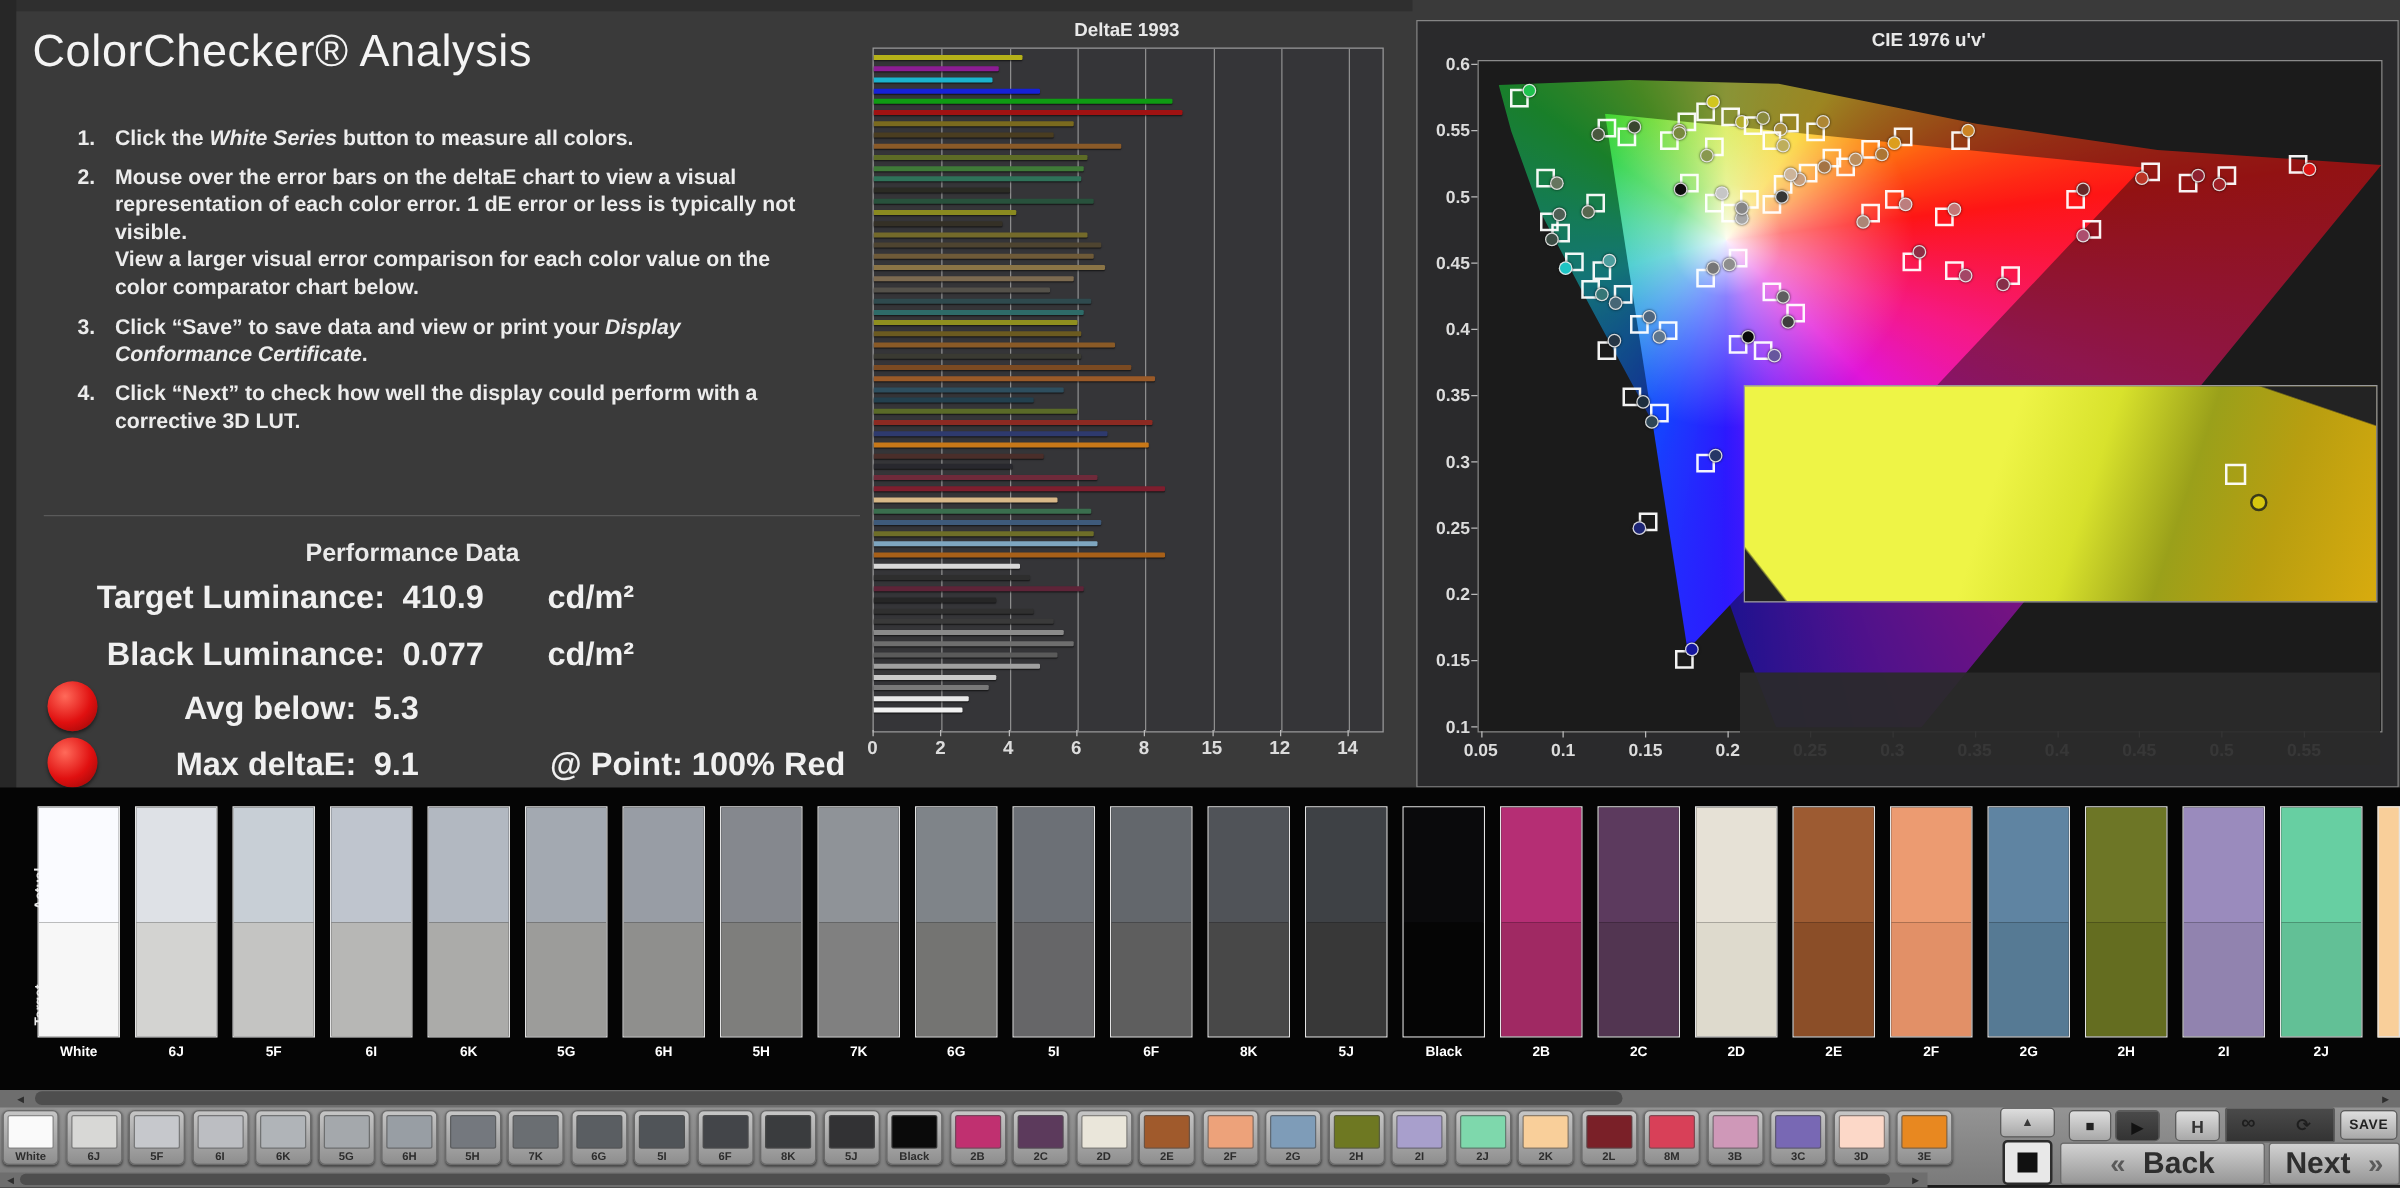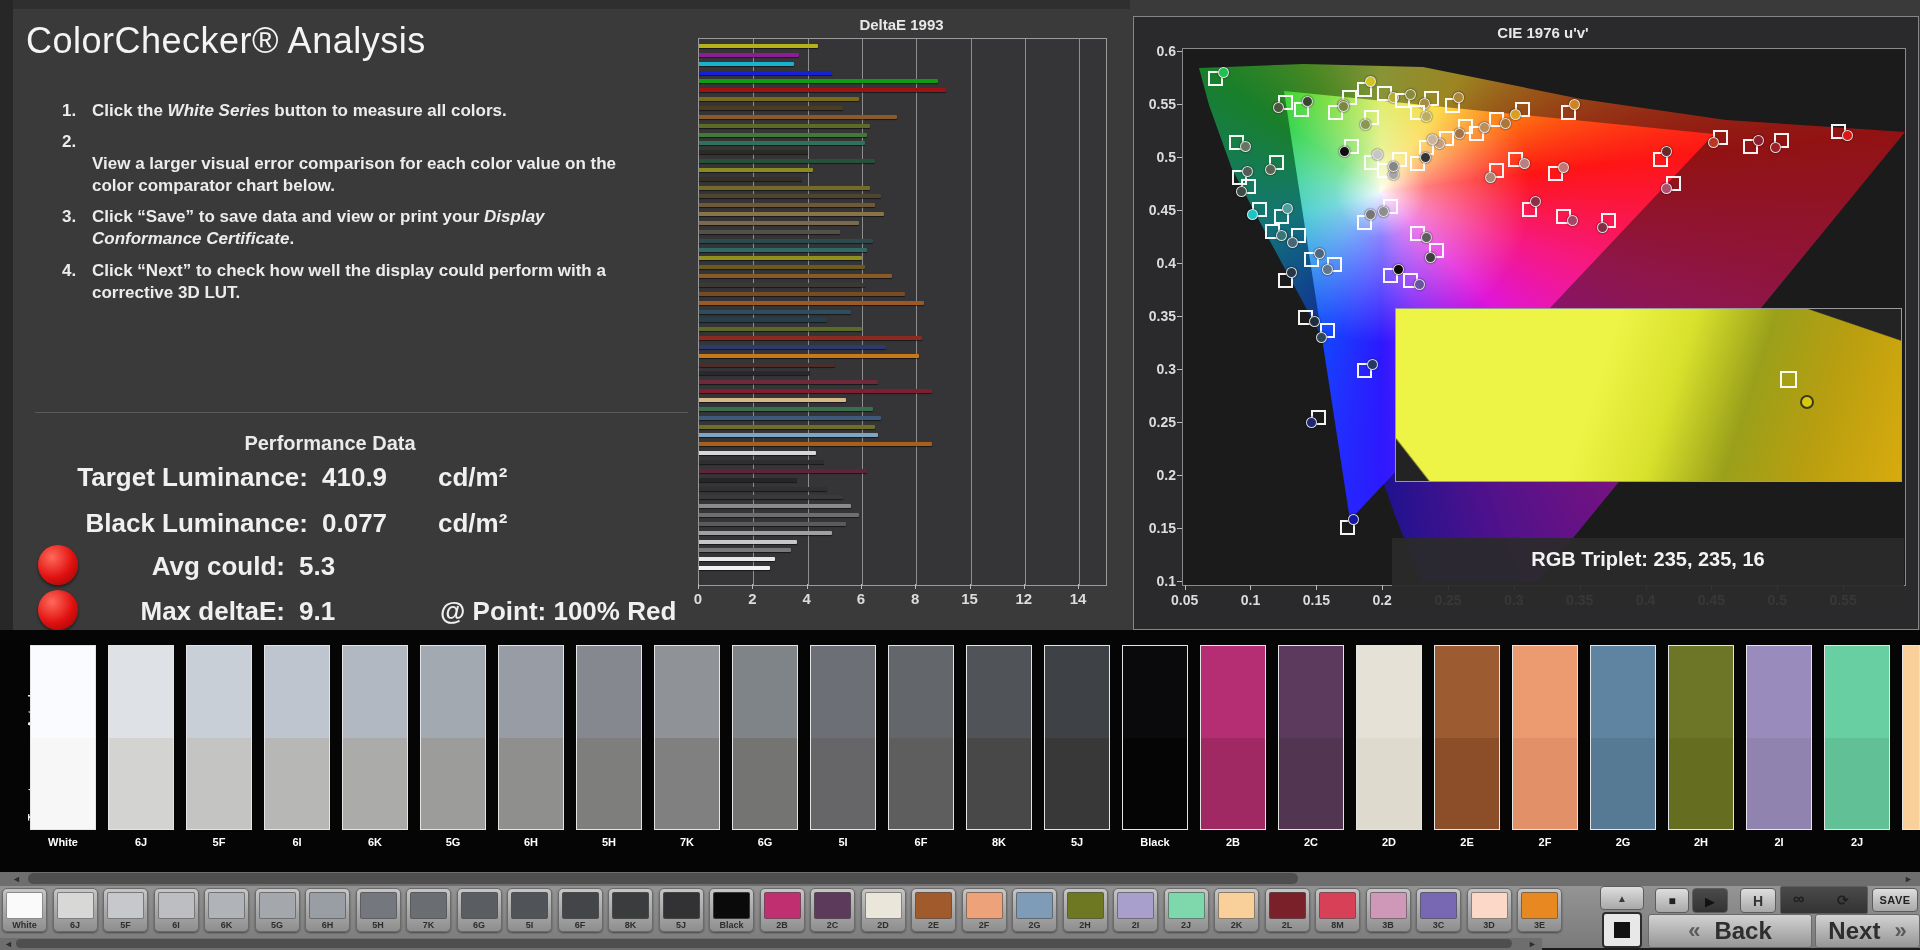--- a/index.html
+++ b/index.html
@@ -93,38 +93,38 @@
 </style>
 </head>
 <body>
 
 <div class="abs" id="edge-top"></div>
 <div class="abs" id="edge-left"></div>
 
 <div class="abs" id="page-title">ColorChecker® Analysis</div>
 <ol class="abs" id="instructions">
     <li><span>Click the </span><em>White Series</em><span> button to measure all colors.</span></li>
-    <li><br><span>View a larger visual error comparison for each color value on the color comparator chart below.</span></li>
+    <li><span>Mouse over the error bars on the deltaE chart to view a visual representation of each color error. 1 dE error or less is typically not visible.</span><br><span>View a larger visual error comparison for each color value on the color comparator chart below.</span></li>
     <li><span>Click “Save” to save data and view or print your </span><em>Display Conformance Certificate</em><span>.</span></li>
     <li><span>Click “Next” to check how well the display could perform with a corrective 3D LUT.</span></li>
   </ol>
 
 <div class="abs" id="perf-divider"></div>
 <div class="abs" id="perf-heading">Performance Data</div>
 
 <div class="abs perf-label" style="left:30px;top:462px;width:278px;">Target Luminance:</div>
 <div class="abs perf-value" style="left:322px;top:462px;">410.9</div>
 <div class="abs perf-value" style="left:438px;top:462px;">cd/m²</div>
 
 <div class="abs perf-label" style="left:30px;top:508px;width:278px;">Black Luminance:</div>
 <div class="abs perf-value" style="left:322px;top:508px;">0.077</div>
 <div class="abs perf-value" style="left:438px;top:508px;">cd/m²</div>
 
 <div class="abs led" style="left: 38px; top: 545px; --c: #d61212;"></div>
-<div class="abs perf-label" style="left:30px;top:551px;width:255px;">Avg could:</div>
+<div class="abs perf-label" style="left:30px;top:551px;width:255px;">Avg below:</div>
 <div class="abs perf-value" style="left:299px;top:551px;">5.3</div>
 
 <div class="abs led" style="left: 38px; top: 590px; --c: #d61212;"></div>
 <div class="abs perf-label" style="left:30px;top:596px;width:255px;">Max deltaE:</div>
 <div class="abs perf-value" style="left:299px;top:596px;">9.1</div>
 <div class="abs perf-value" style="left:440px;top:596px;">@ Point: 100% Red</div>
 
 <div class="abs" id="deltae-title">DeltaE 1993</div>
 <div class="abs" id="deltae-plot">
     <div class="grid-v" style="left: 54.3px;"></div>
@@ -389,21 +389,20 @@
     <div class="cie-xtick" style="left: 1777.28px; top: 585px;"></div>
     <div class="cie-xlab" style="left: 1777.28px; top: 592px;">0.5</div>
     <div class="cie-xtick" style="left: 1843.13px; top: 585px;"></div>
     <div class="cie-xlab" style="left: 1843.13px; top: 592px;">0.55</div>
   </div>
 <div class="abs" id="cie-inset">
   <div id="inset-square"></div>
   <div id="inset-circle"></div>
 </div>
 <div class="abs" id="cie-readout">
-  <div>RGB Triplet: 235, 235, 16</div>
 </div>
 
 <div class="abs" id="comparator">
   <div class="rot-label" style="top:75px;">Actual</div>
   <div class="rot-label" style="top:168px;">Target</div>
   <div id="comp-cols">
       <div class="comp-col" style="left: 30px;">
         <div class="comp-top" style="background: rgb(250, 251, 255);"></div>
         <div class="comp-bottom" style="background: rgb(247, 247, 247);"></div>
       </div>

